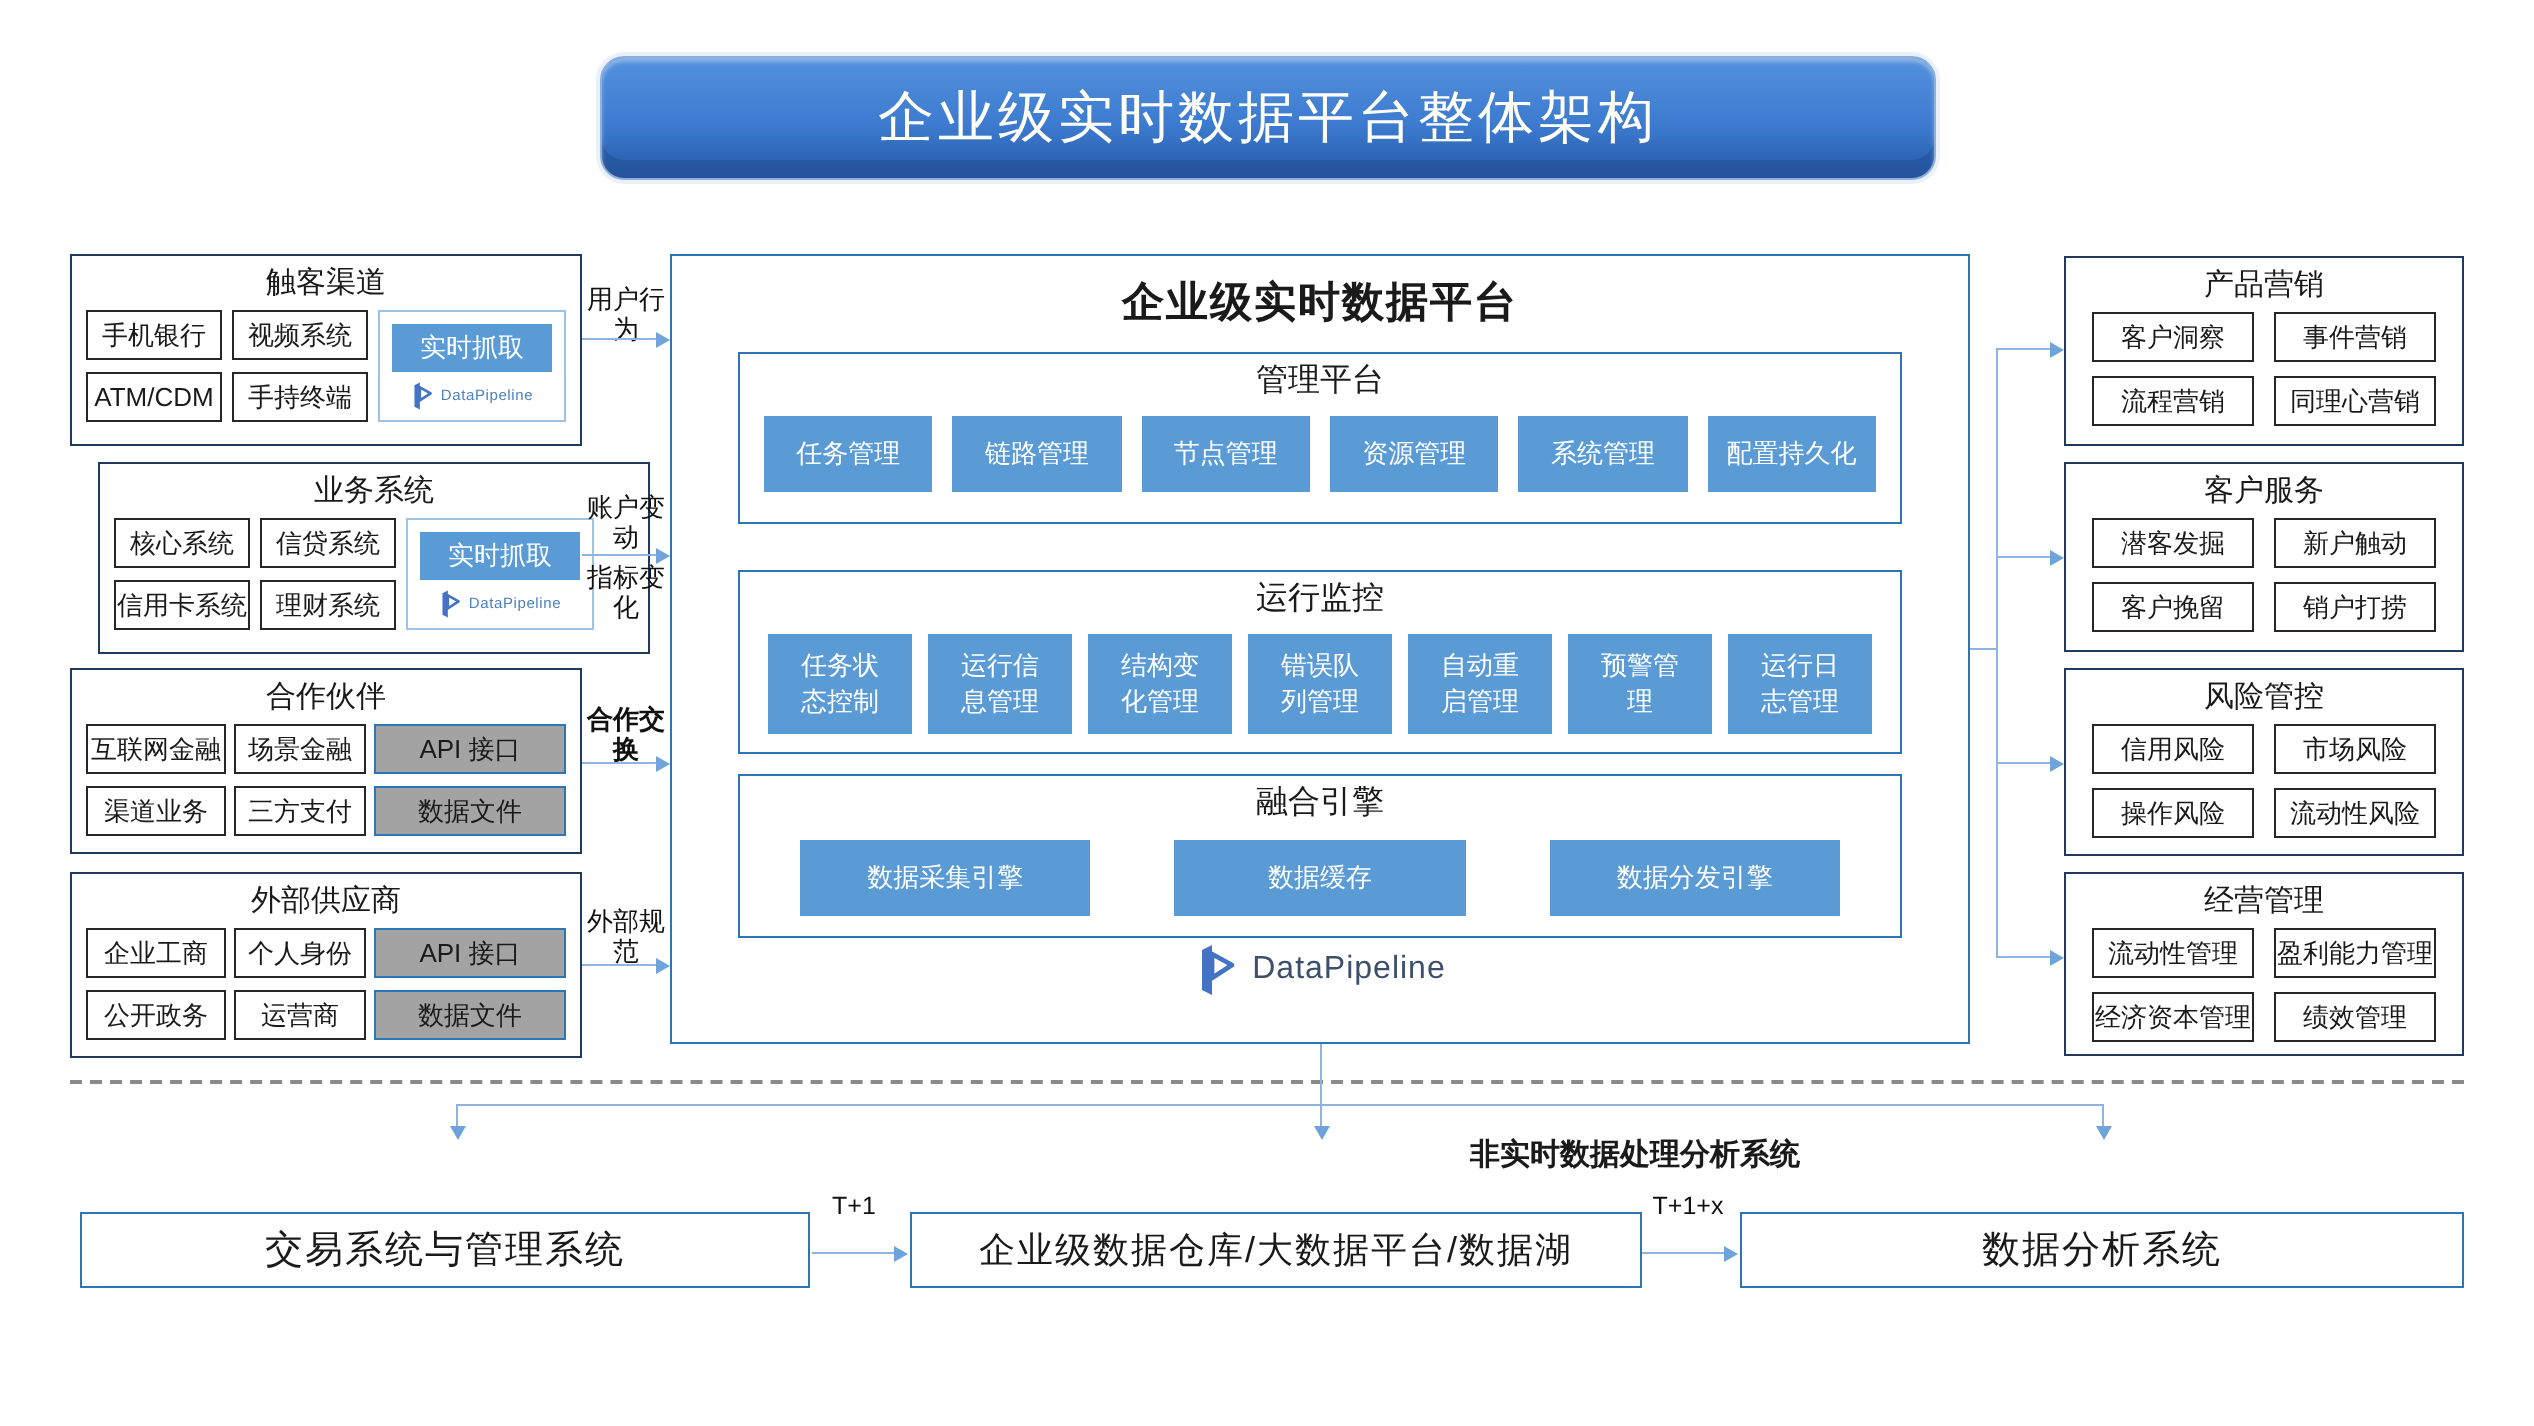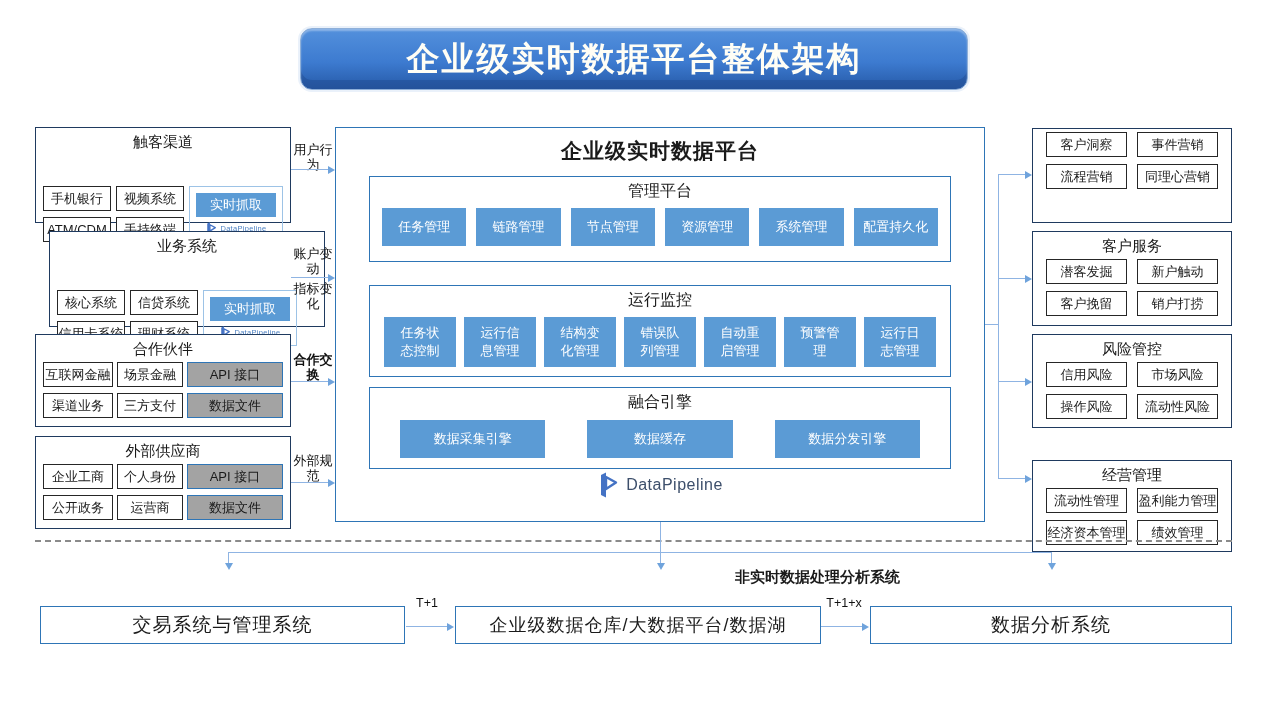--- a/index.html
+++ b/index.html
@@ -6,26 +6,26 @@
   html,body { background:#ffffff; }
   body { font-family:"Liberation Sans","DejaVu Sans",sans-serif; color:#1a1a1a; }
   #stage { position:relative; width:1267px; height:713px; background:#ffffff; overflow:hidden; }
 
   
   .banner { position:absolute; left:300px; top:28px; width:668px; height:62px;
     background:linear-gradient(180deg,#5390dc 0%, #3d7bd0 55%, #2d64b4 86%, #2a5da9 100%);
     border:1px solid #8fb0d9; border-radius:12px;
     box-shadow: inset 0 2px 2px rgba(255,255,255,.35), inset 0 -9px 0 rgba(20,50,110,.25), 0 0 0 2px #eaf1fa;
     display:flex; align-items:center; justify-content:center; }
-  .banner-title { color:#fffef5; font-size:33px; font-weight:bold; letter-spacing:2px; }
+  .banner-title { color:#fffef5; font-size:28px; font-weight:normal; letter-spacing:2px; }
 
   
   .group { position:absolute; background:#fff; border:1.4px solid #1f3a5f; }
   .group-title { text-align:center; font-size:15px; padding-top:4px; line-height:20px; }
-  .g12-body { display:flex; gap:5px; padding:3px 7px 8px;margin-top:31px; }
+  .g12-body { display:flex; gap:5px; padding:3px 7px 8px; }
   .g12-grid { display:grid; grid-template-columns:68px 68px; gap:6px 5px; align-content:start; }
   .item { border:1.3px solid #262626; background:#fff; font-size:13px; height:25px;
     display:flex; align-items:center; justify-content:center; text-align:center; white-space:nowrap; }
   .capture { width:94px; border:1.2px solid #9dc3e6; display:flex; flex-direction:column;
     align-items:center; justify-content:center; gap:5px; }
   .capture-chip { background:#5b9bd5; color:#fff; font-size:13px; padding:3px 14px; }
   .mini-logo { display:flex; align-items:center; gap:3px; }
   .mini-logo-text { font-size:7.5px; color:#4a7fc1; letter-spacing:.3px; }
   .g34-body { display:grid; grid-template-columns:70px 66px 1fr; gap:6px 4px; padding:3px 7px 8px; }
   .channel { border:1.3px solid #2e75b6; background:#a3a3a3; font-size:13px; height:25px;
@@ -212,20 +212,21 @@
   <div class="hline" style="left:998px; top:174px; width:28px;"></div>
   <div class="ah-right" style="left:1025px; top:170.5px;"></div>
   <div class="hline" style="left:998px; top:278px; width:28px;"></div>
   <div class="ah-right" style="left:1025px; top:274.5px;"></div>
   <div class="hline" style="left:998px; top:381px; width:28px;"></div>
   <div class="ah-right" style="left:1025px; top:377.5px;"></div>
   <div class="hline" style="left:998px; top:478px; width:28px;"></div>
   <div class="ah-right" style="left:1025px; top:474.5px;"></div>
 
   <div class="group" style="left:1032px; top:128px; width:200px; height:95px;">
+    <div class="group-title">产品营销</div>
     <div class="r-body">
       <div class="r-item">客户洞察</div>
       <div class="r-item">事件营销</div>
       <div class="r-item">流程营销</div>
       <div class="r-item">同理心营销</div>
     </div>
   </div>
 
   <div class="group" style="left:1032px; top:231px; width:200px; height:95px;">
     <div class="group-title">客户服务</div>
@@ -240,21 +241,21 @@
   <div class="group" style="left:1032px; top:334px; width:200px; height:94px;">
     <div class="group-title">风险管控</div>
     <div class="r-body">
       <div class="r-item">信用风险</div>
       <div class="r-item">市场风险</div>
       <div class="r-item">操作风险</div>
       <div class="r-item">流动性风险</div>
     </div>
   </div>
 
-  <div class="group" style="left:1032px; top:460px; width:200px; height:92px;">
+  <div class="group" style="left:1032px; top:436px; width:200px; height:92px;">
     <div class="group-title">经营管理</div>
     <div class="r-body">
       <div class="r-item">流动性管理</div>
       <div class="r-item">盈利能力管理</div>
       <div class="r-item">经济资本管理</div>
       <div class="r-item">绩效管理</div>
     </div>
   </div>
 
   <div class="dashed"></div>

